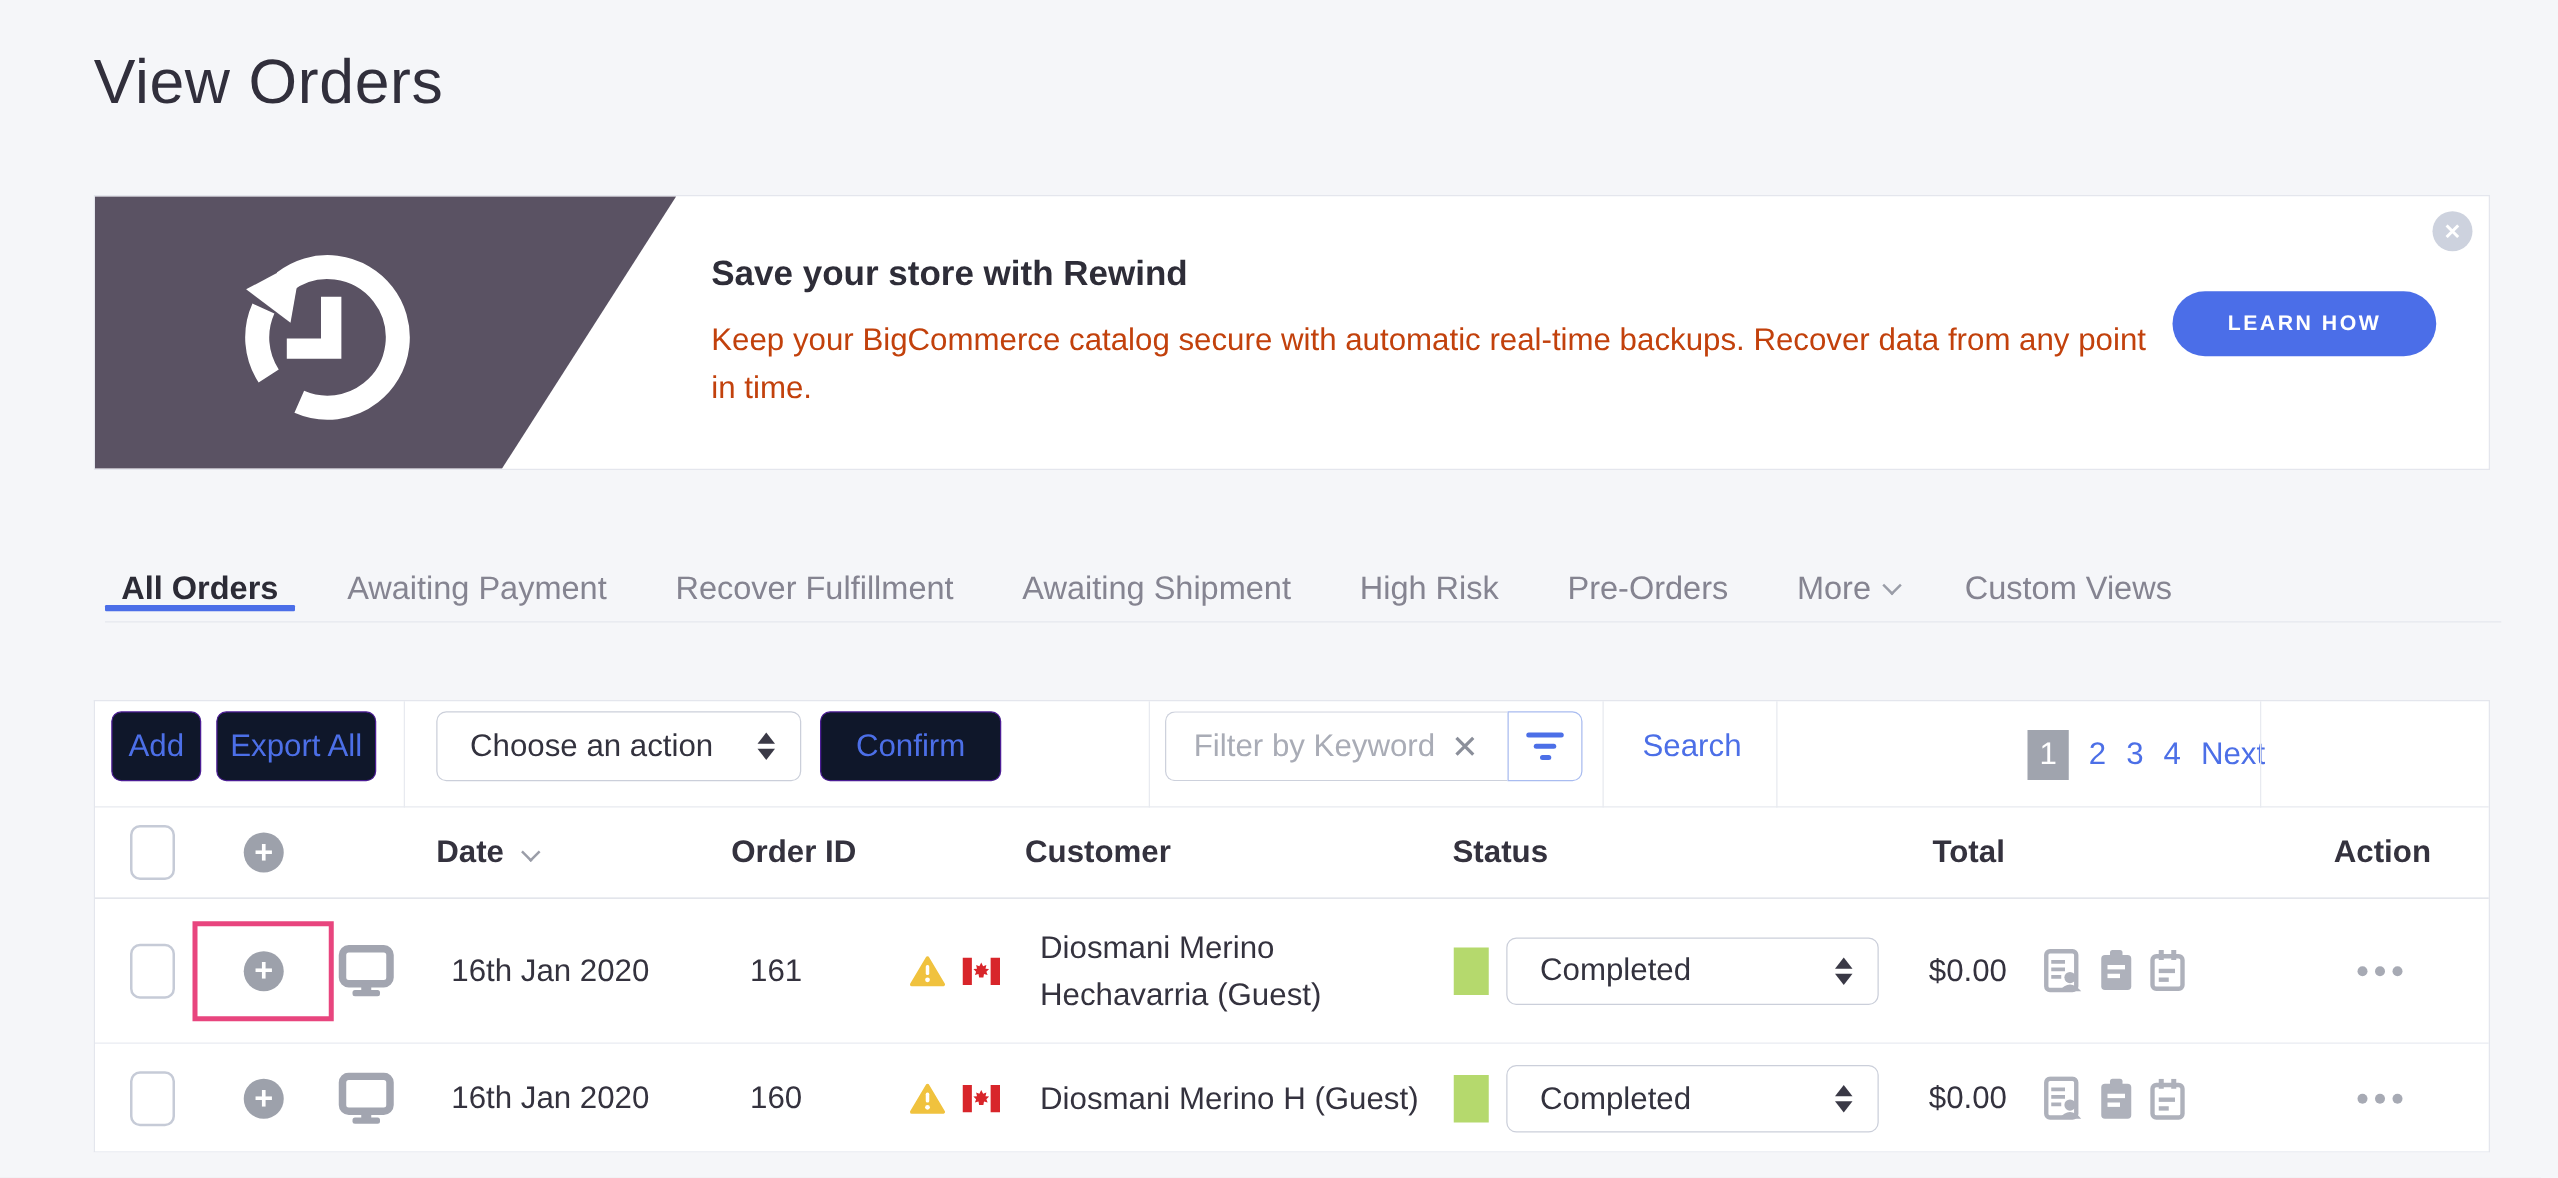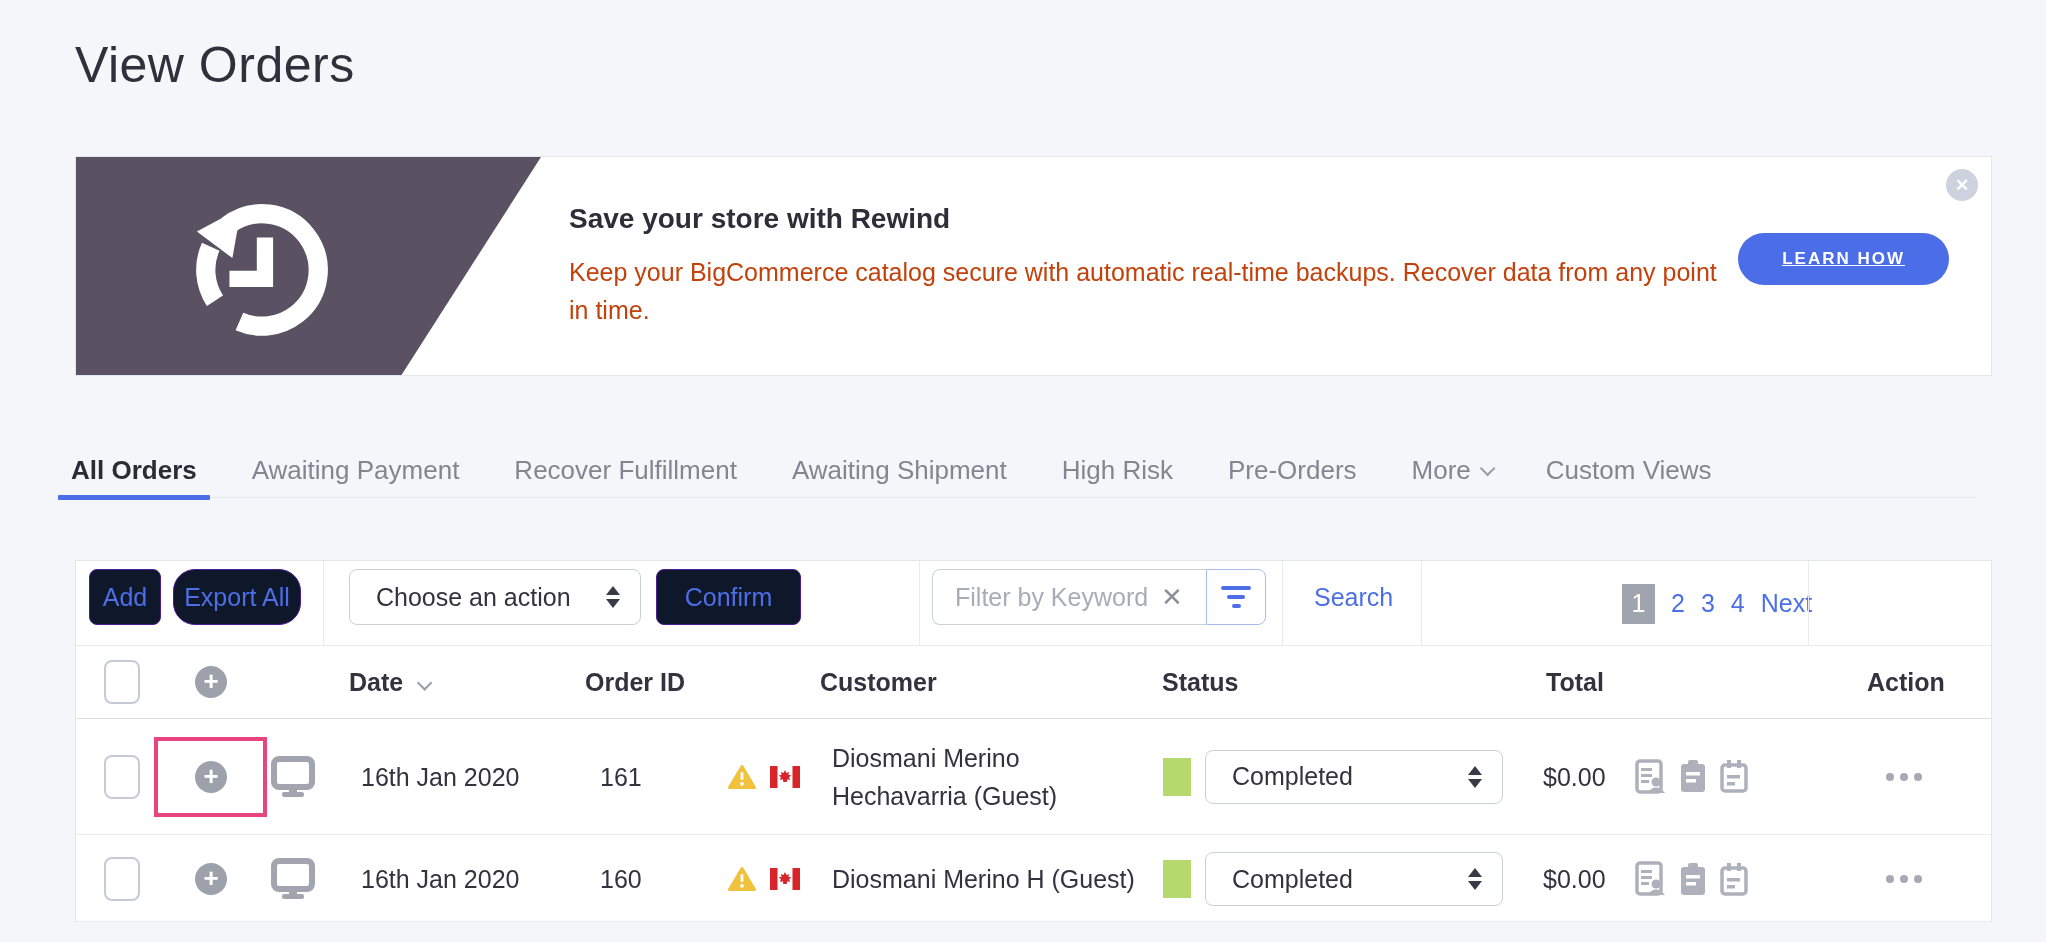--- a/index.html
+++ b/index.html
@@ -11,26 +11,26 @@
 
   
   .banner { position:absolute; left:75px; top:156px; width:1917px; height:220px; background:#fff; border:1px solid #e4e6ed; }
   .banner-brand { position:absolute; left:0; top:0; width:465px; height:100%; background:#5a5263;
                   clip-path:polygon(0 0, 100% 0, 70% 100%, 0 100%); }
   .rewind-icon { position:absolute; left:112px; top:36px; width:148px; height:148px; }
   .banner-heading { position:absolute; left:493px; top:46px; font-size:28px; font-weight:700; color:#2e2d38; }
   .banner-desc { position:absolute; left:493px; top:96px; width:1150px; font-size:25px; line-height:38px; color:#c2410c; }
   .learn-btn { position:absolute; right:42px; top:76px; height:52px; padding:0 44px; border:none; border-radius:26px;
                background:#4b6ee8; color:#fff; font-family:inherit; font-size:17px; font-weight:700; letter-spacing:2px; cursor:pointer;
-               display:flex; align-items:center;text-decoration:underline; }
+               display:flex; align-items:center; }
   .banner-close { position:absolute; right:13px; top:12px; width:32px; height:32px; border-radius:50%; background:#cdd2de;
                   color:#fff; font-size:17px; font-weight:700; display:flex; align-items:center; justify-content:center; cursor:pointer; }
 
   
-  .tabs { position:absolute; left:58px; top:443px; width:1917px; height:55px; border-bottom:1px solid #e5e7ee; display:flex; gap:29px; }
+  .tabs { position:absolute; left:84px; top:443px; width:1917px; height:55px; border-bottom:1px solid #e5e7ee; display:flex; gap:29px;align-items:center; }
   .tab { position:relative; padding:0 13px; display:flex; align-items:center; gap:9px; font-size:26px; color:#858491; cursor:pointer; white-space:nowrap; }
   .tab.active { color:#2c2b36; font-weight:600; }
   .tab.active::after { content:""; position:absolute; left:0; right:0; bottom:-3px; height:5px; background:#4b6ee8; border-radius:1px; }
   .chev { display:inline-block; width:11px; height:11px; border-right:2px solid #9a9da8; border-bottom:2px solid #9a9da8;
           transform:rotate(45deg) translateY(-3px); }
 
   
   .card { position:absolute; left:75px; top:560px; width:1917px; height:362px; background:#fff; border:1px solid #e4e6ed; border-bottom:1px solid #e9ebf2; }
 
   .toolbar { position:absolute; left:0; top:0; width:100%; height:85px; border-bottom:1px solid #e8eaf0; }
@@ -140,21 +140,21 @@
       </div>
     <div class="tab">
         <span>Custom Views</span>
       </div>
   </div>
 
   <div class="card">
 
     <div class="toolbar">
       <button class="btn tb" style="left:13px; width:72px; padding:0;">Add</button>
-      <button class="btn tb" style="left:97px; width:128px; padding:5px;border-radius:22px;">Export All</button>
+      <button class="btn tb" style="left:97px; width:128px; padding:5px;">Export All</button>
       <div class="vdiv" style="left:247px;"></div>
 
       <div class="select tb" style="left:273px; width:292px;">
         <span>Choose an action</span>
         <span class="updown">
             <i class="tri-up"></i>
             <i class="tri-down"></i>
           </span>
       </div>
       <button class="btn tb" style="left:580px; width:145px; padding:0;">Confirm</button>

